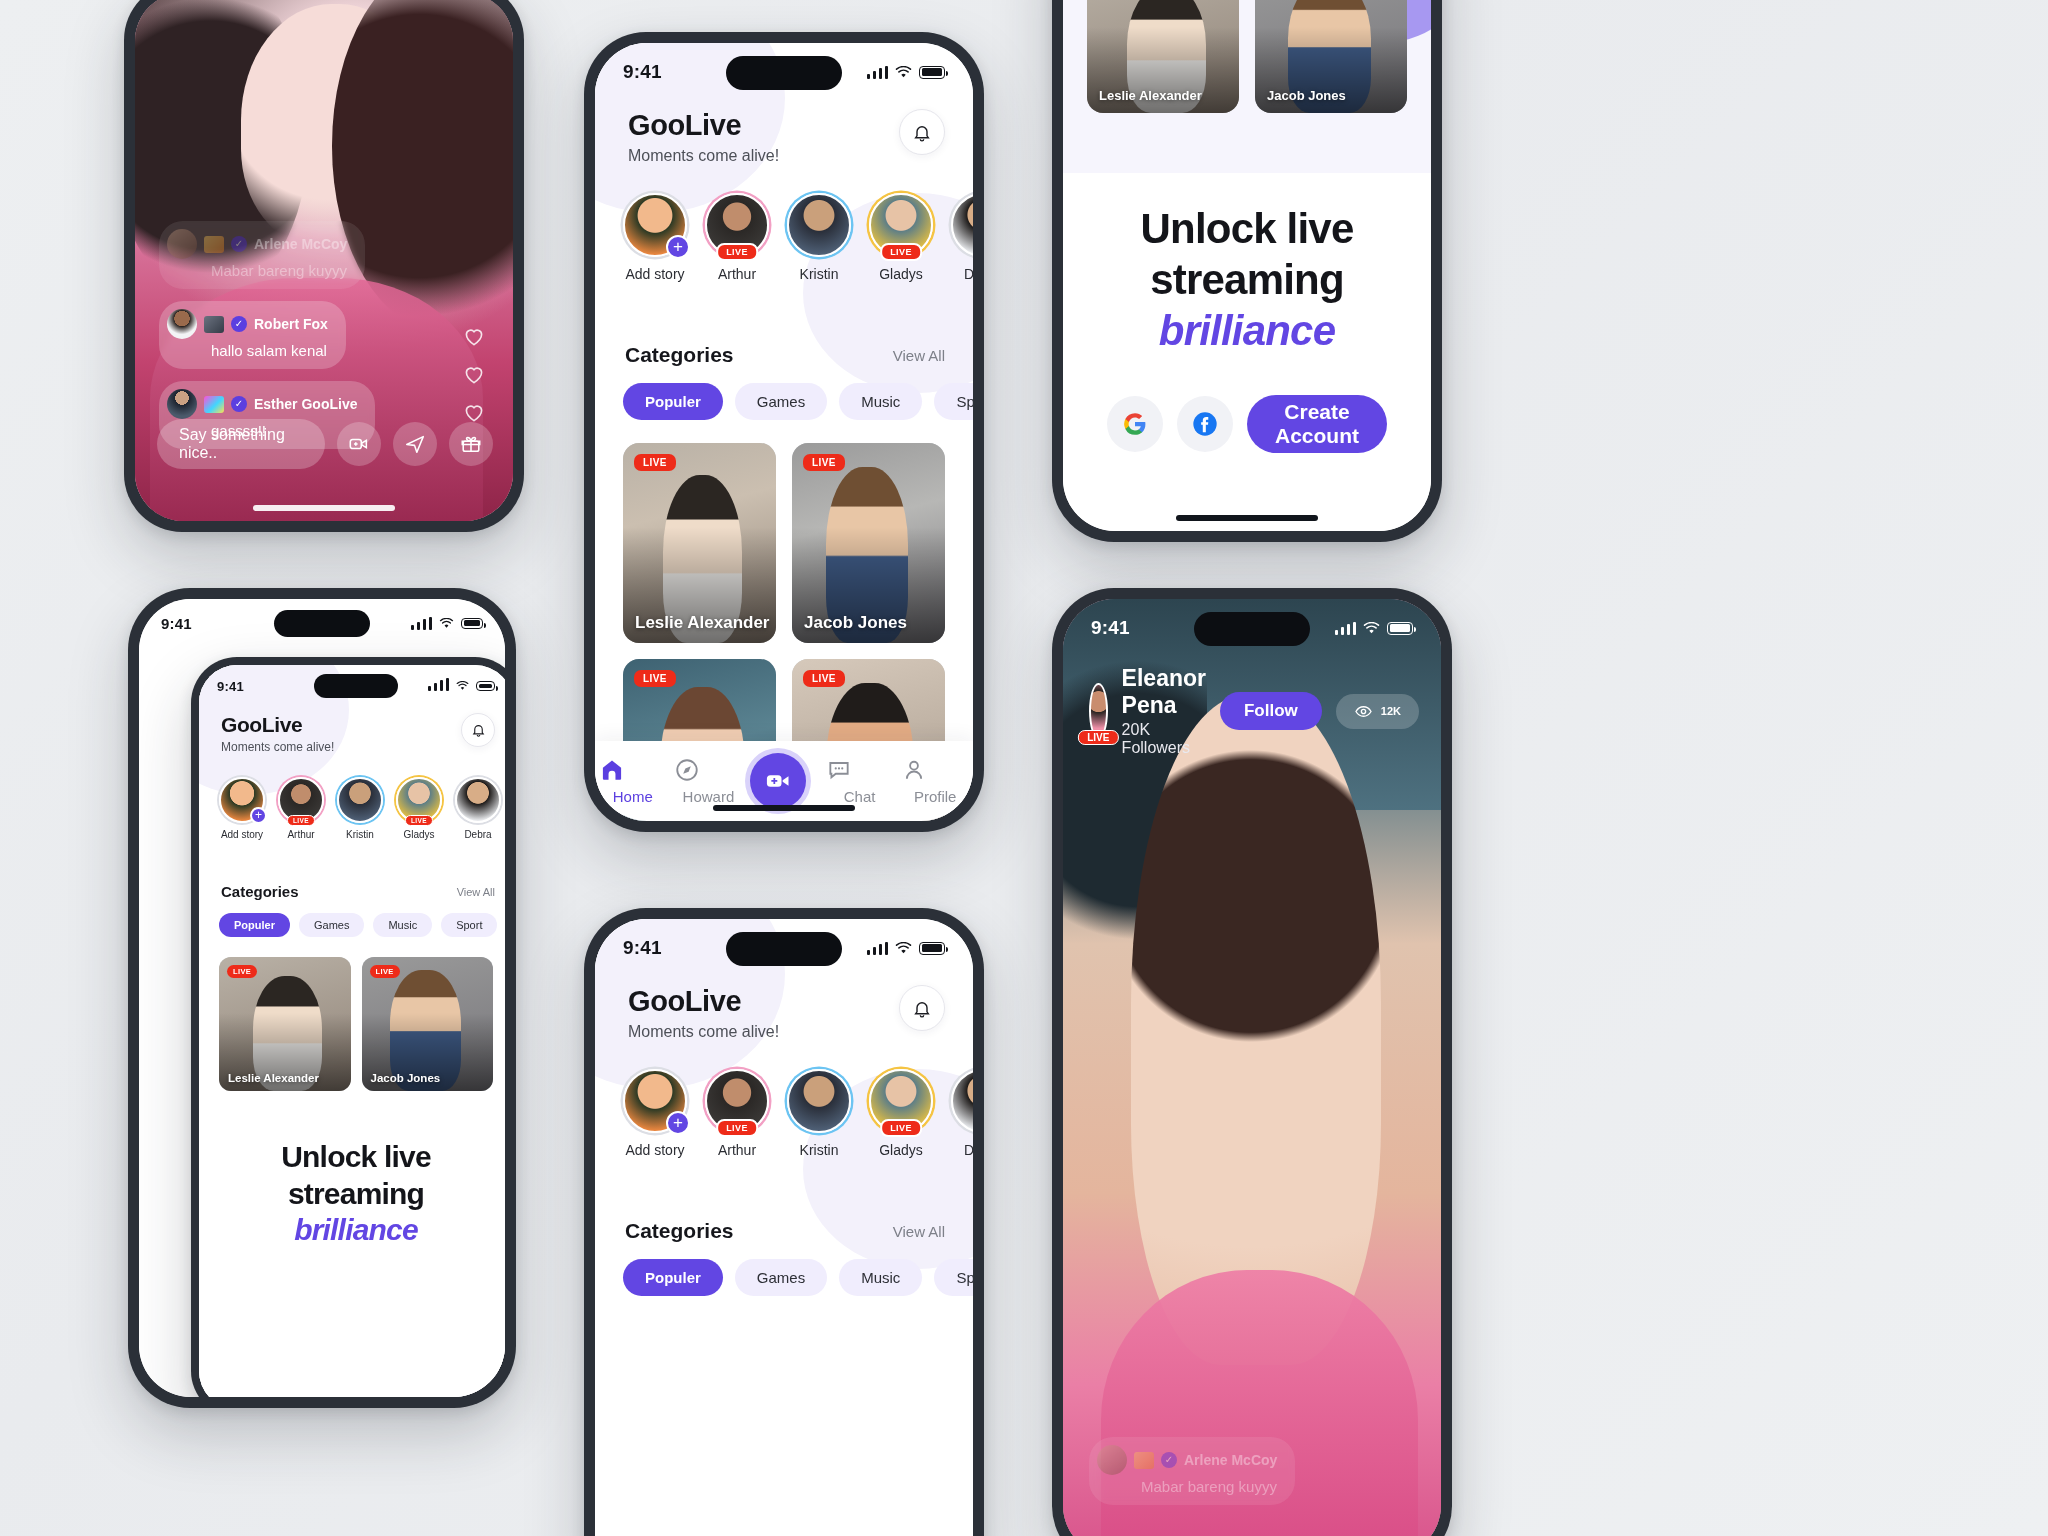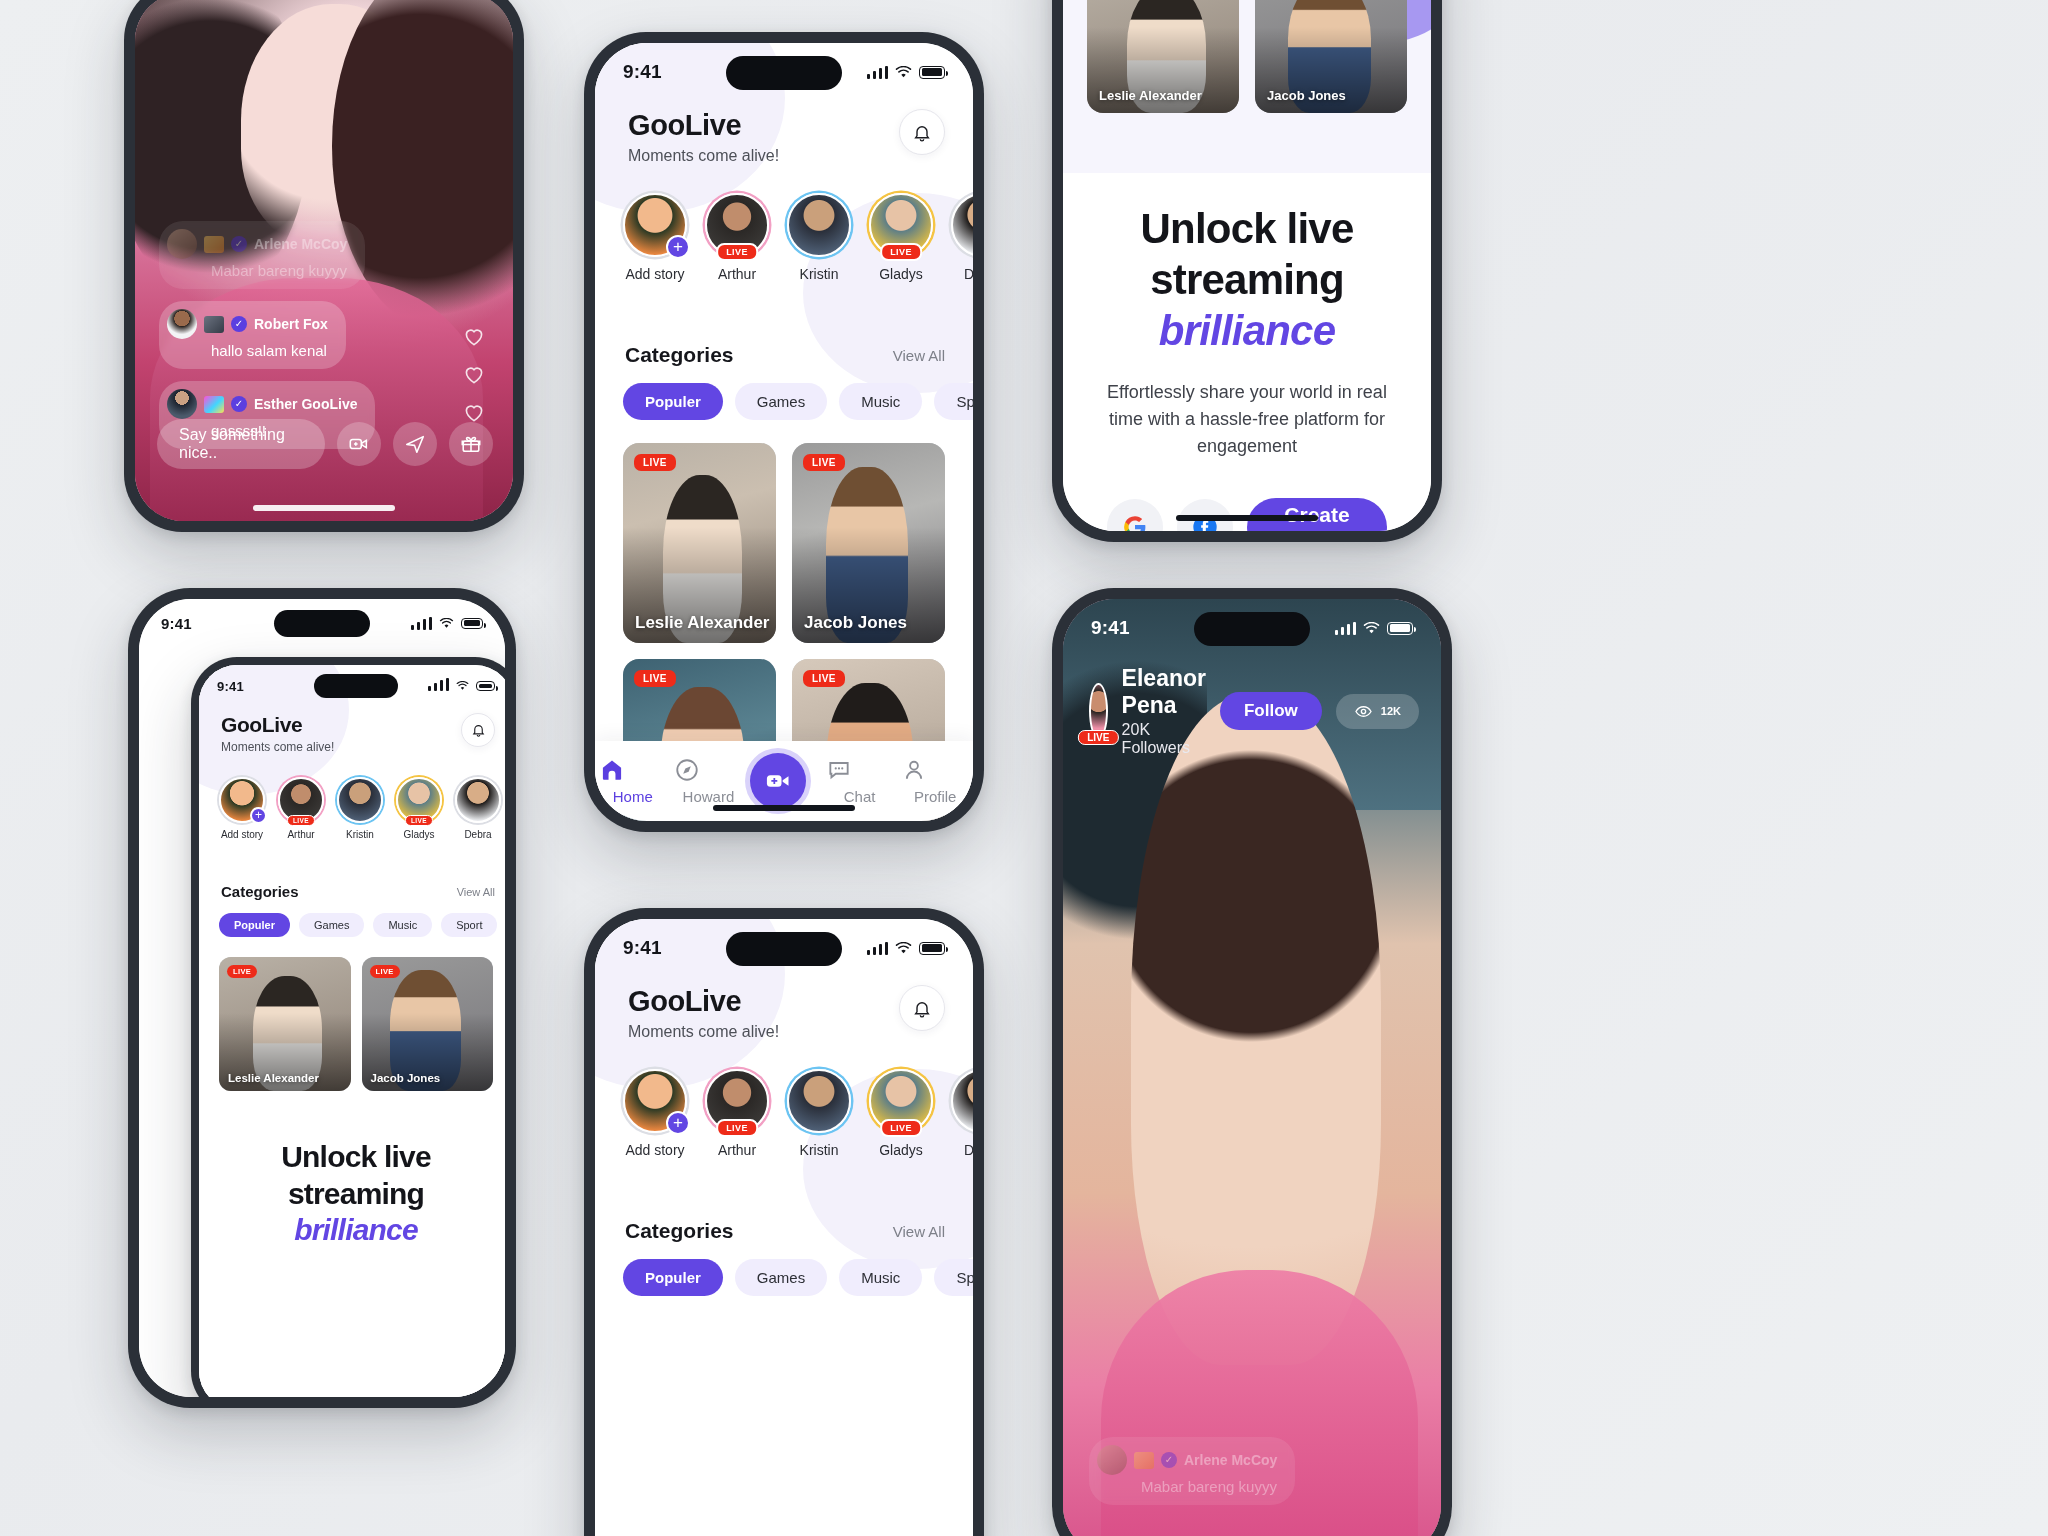--- a/index.html
+++ b/index.html
@@ -470,21 +470,20 @@
               <div class="cap" style="font-size:13px;">Jacob Jones</div>
             </div>
           </div>
         </div>
 
         <div class="onb-body" style="top:300px;">
           <div class="onb-title">
             <span>Unlock live</span><br>
             <span>streaming </span><em>brilliance</em>
           </div>
-          <div class="onb-desc">Effortlessly share your world in real time with a hassle-free platform for engagement</div>
           <div class="onb-row">
             <div class="soc">
               <svg width="26" height="26" viewBox="0 0 24 24">
                 <path fill="#4285F4" d="M21.6 12.2c0-.7-.06-1.35-.18-2H12v3.9h5.4a4.6 4.6 0 0 1-2 3v2.5h3.2c1.9-1.75 3-4.3 3-7.4z"></path>
                 <path fill="#34A853" d="M12 22c2.7 0 4.97-.9 6.6-2.4l-3.2-2.5c-.9.6-2.05.95-3.4.95-2.6 0-4.8-1.76-5.6-4.12H3.1v2.6A10 10 0 0 0 12 22z"></path>
                 <path fill="#FBBC05" d="M6.4 13.93a6 6 0 0 1 0-3.85v-2.6H3.1a10 10 0 0 0 0 9.05l3.3-2.6z"></path>
                 <path fill="#EA4335" d="M12 5.98c1.47 0 2.78.5 3.82 1.5l2.84-2.84C16.96 2.98 14.7 2 12 2a10 10 0 0 0-8.9 5.48l3.3 2.6C7.2 7.73 9.4 5.98 12 5.98z"></path>
                 </svg>
             </div>
             <div class="soc">

